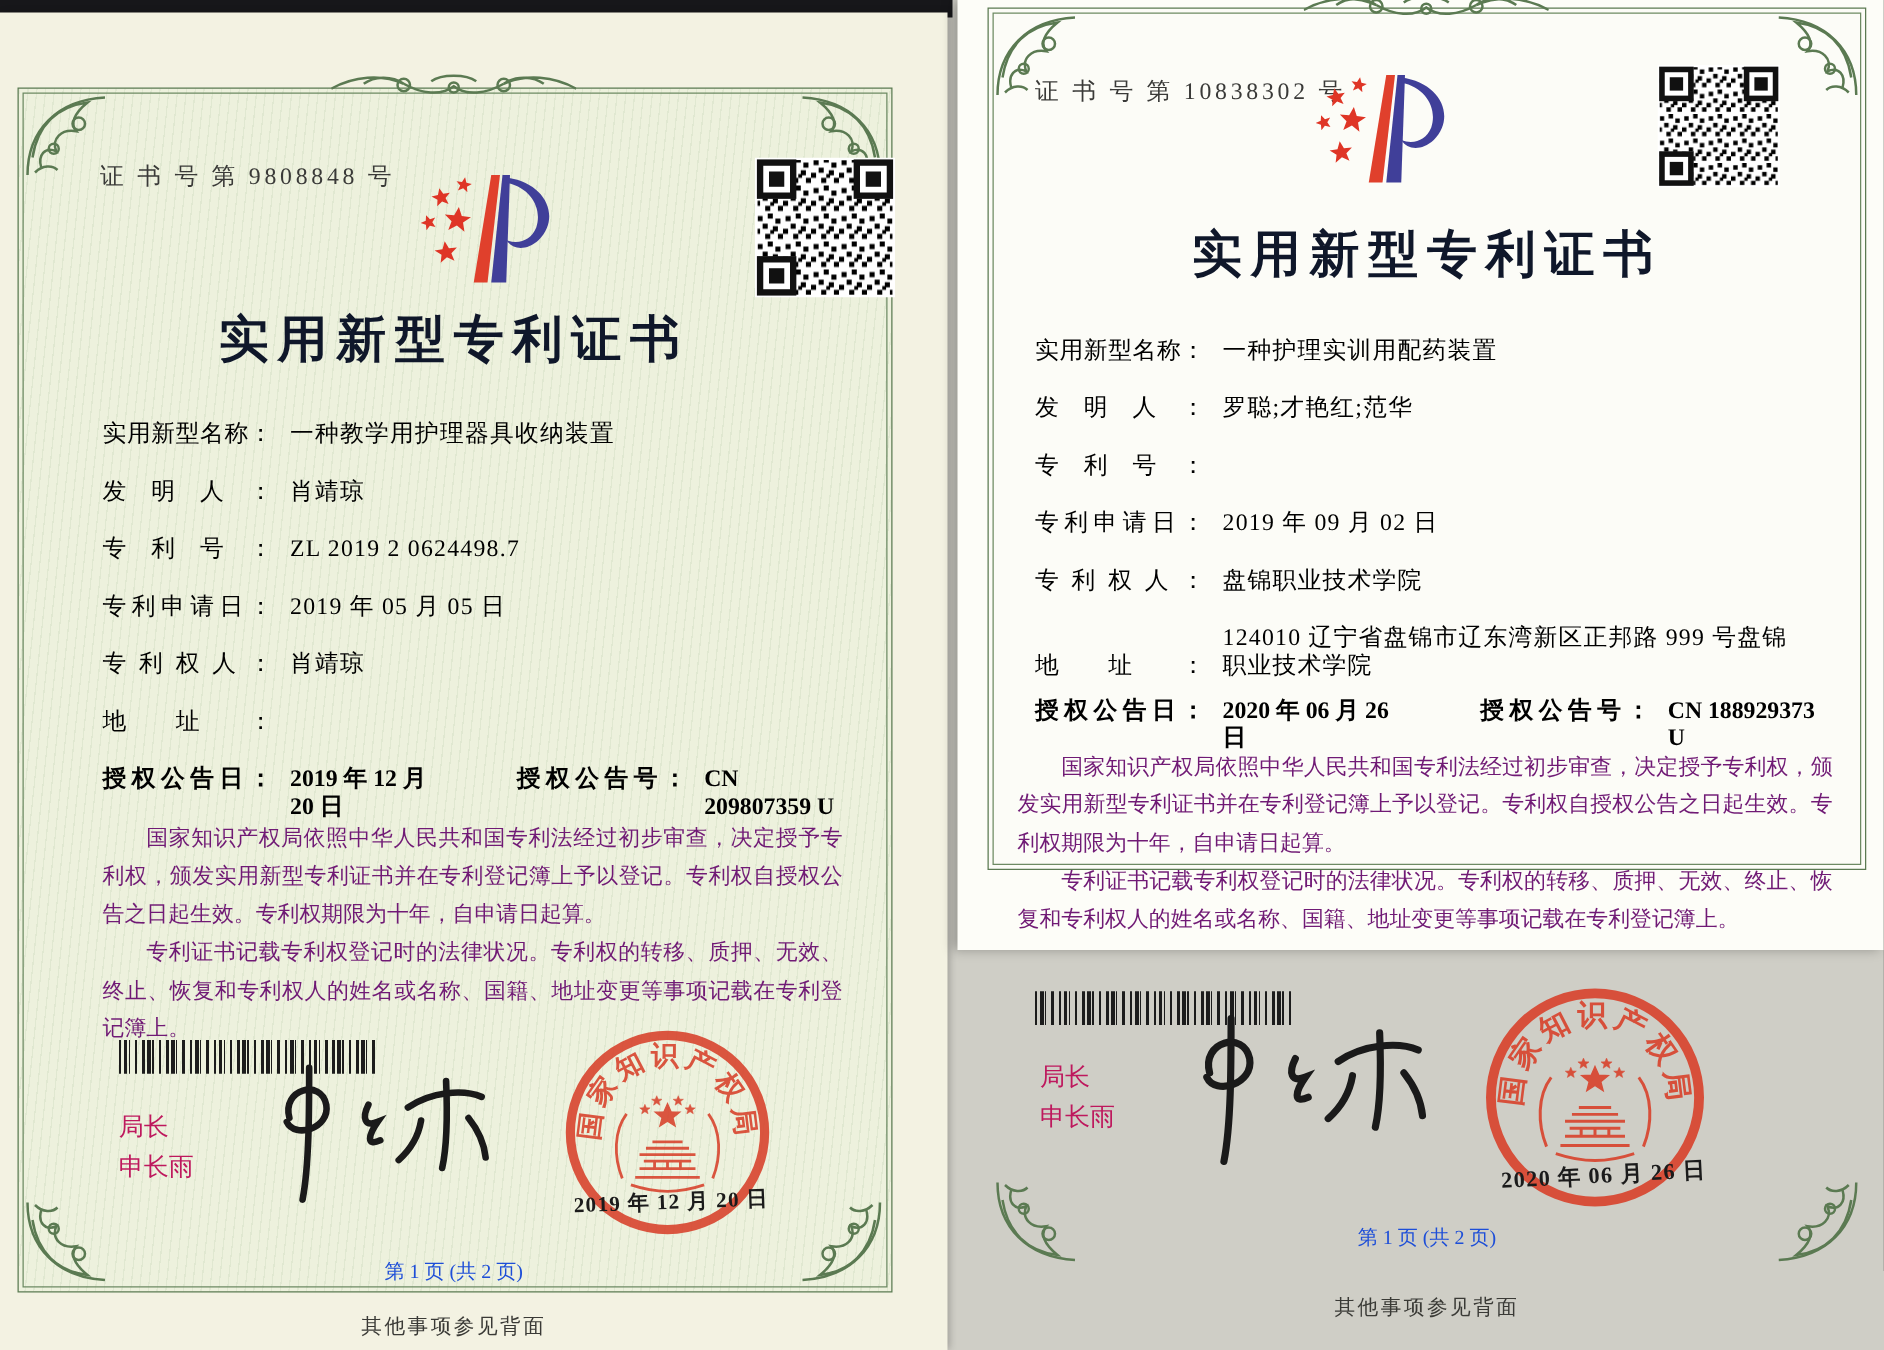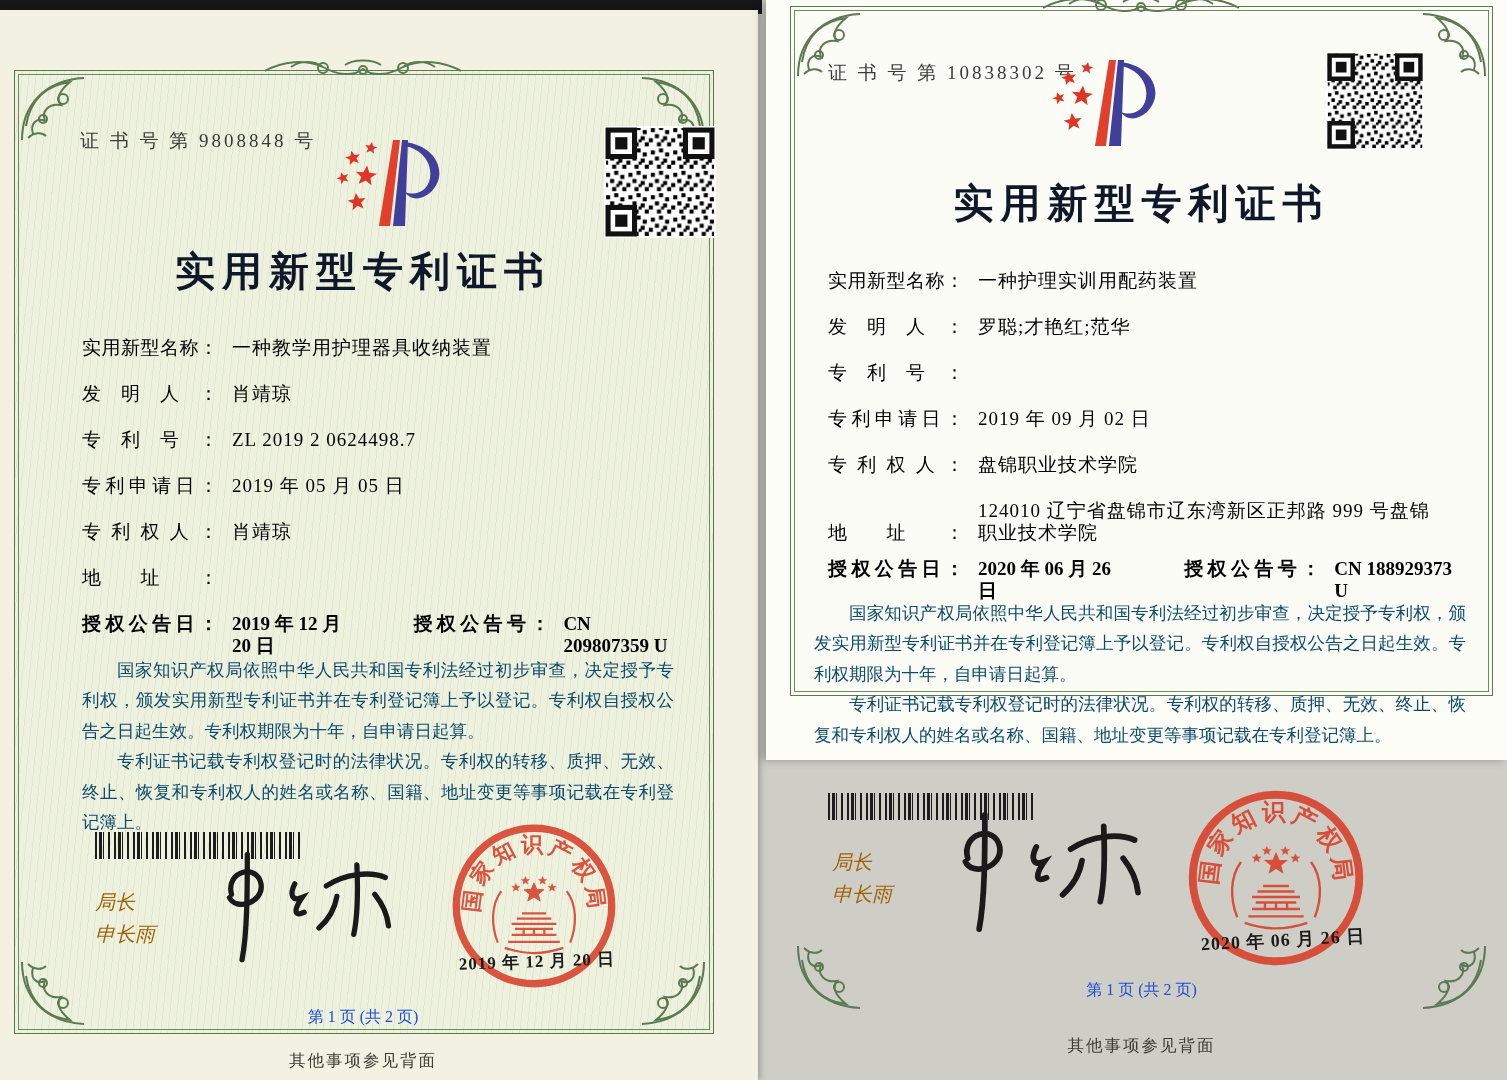--- a/index.html
+++ b/index.html
@@ -21,25 +21,25 @@
     letter-spacing:7px;color:#0f172a;}
   #page-left .title{left:14px;width:698px;}
   #page-right .title{left:24px;width:703px;}
   .fields{position:absolute;}
   .field{display:flex;margin-bottom:24px;font-size:19px;line-height:22px;color:#000000;align-items:flex-end;}
   .flabel{display:inline-block;width:136px;flex:0 0 136px;text-align:justify;text-align-last:justify;margin-right:14px;}
   .fvalue{flex:1;letter-spacing:1px;}
   .grantrow{display:flex;}
   .grantrow .pair{display:flex;font-weight:bold;}
   .grantrow .pair + .pair{margin-left:52px;}
-  .paras{position:absolute;font-size:17.5px;line-height:1.74;text-align:justify;color:#0c4a6e;}
+  .paras{position:absolute;font-size:17.5px;line-height:1.74;text-align:justify;color:#701a75;}
   .paras p{margin:0;text-indent:2em;}
   .barcode{position:absolute;height:27px;
     background-image:repeating-linear-gradient(90deg,#1c1c1c 0 2px,transparent 2px 4px,#1c1c1c 4px 7px,transparent 7px 8px,#1c1c1c 8px 9px,transparent 9px 13px,#1c1c1c 13px 15px,transparent 15px 19px);}
-  .director{position:absolute;font-size:20px;line-height:32px;color:#a16207;font-style:italic;}
+  .director{position:absolute;font-size:20px;line-height:32px;color:#be185d;}
   .signature{position:absolute;}
   .seal{position:absolute;}
   .sealdate{position:absolute;font-size:17px;font-weight:bold;color:#1b1b1b;text-align:center;letter-spacing:1px;}
   .pageind{position:absolute;text-align:center;font-size:16px;color:#1d4ed8;}
   .backnote{position:absolute;text-align:center;font-size:16.5px;color:#3a3a36;letter-spacing:2px;}
   #page-left .pageind,#page-left .backnote{left:14px;width:698px;}
   #page-right .pageind,#page-right .backnote{left:24px;width:703px;}
   .logo,.qr{position:absolute;}
 </style>
 </head>

